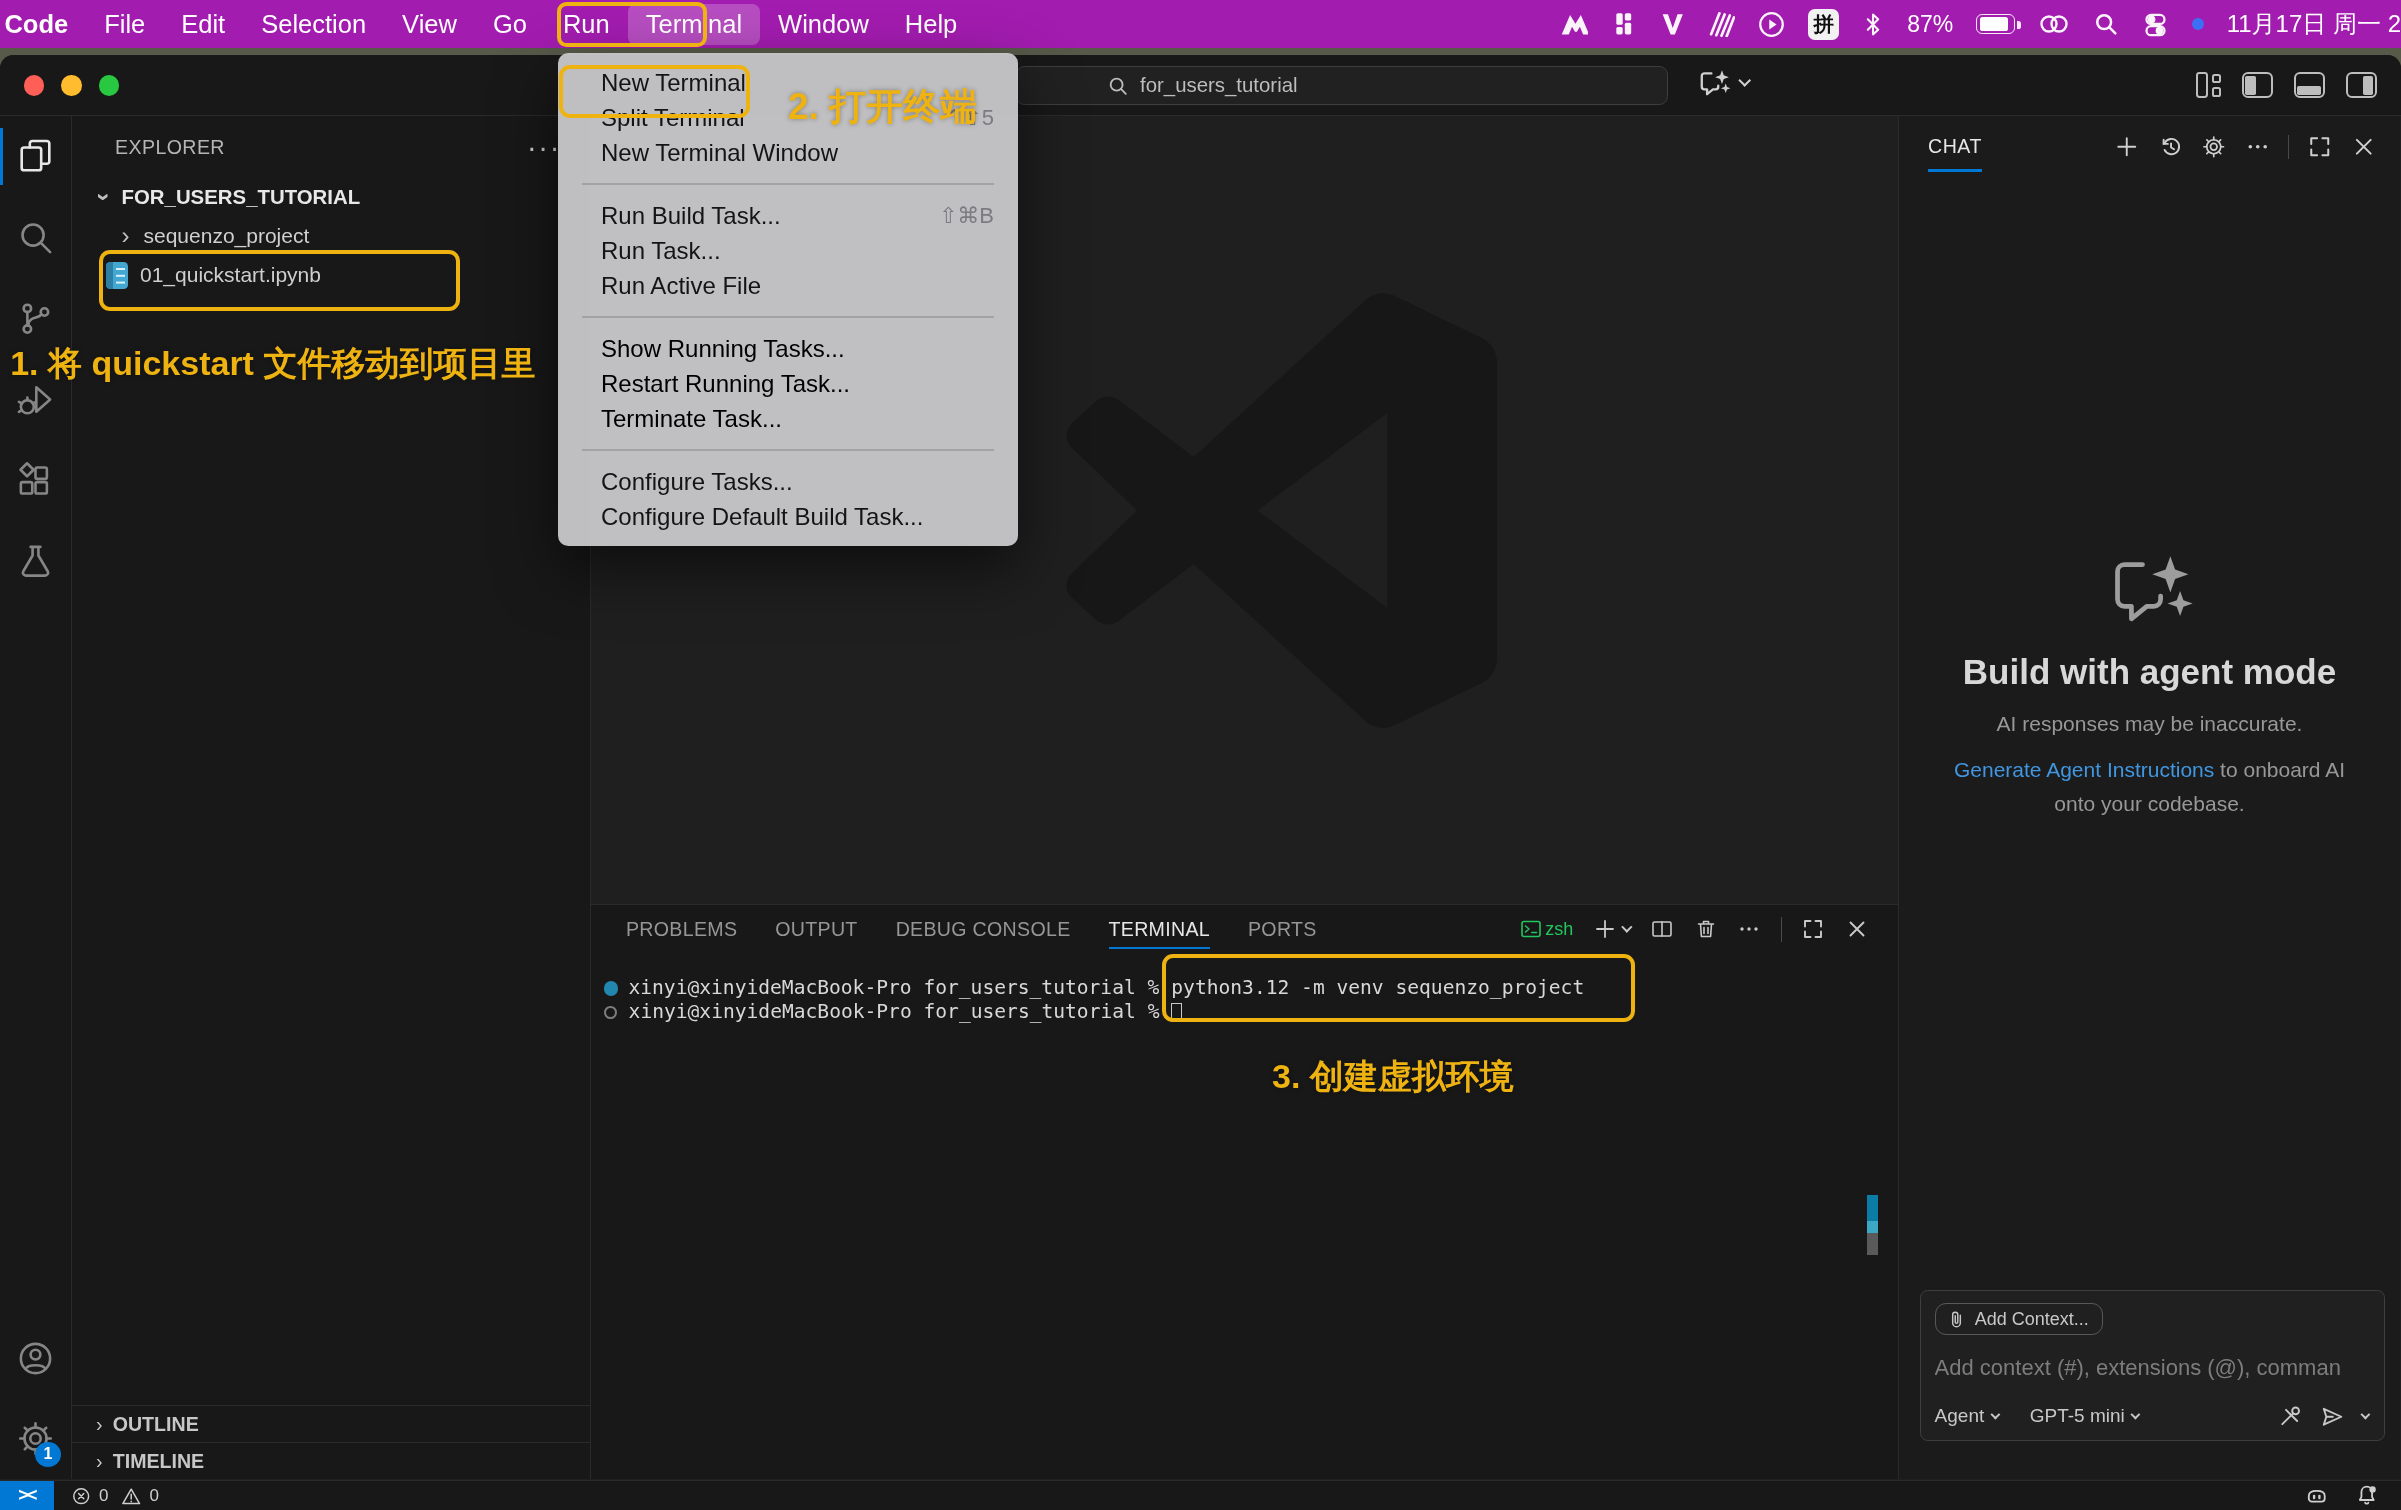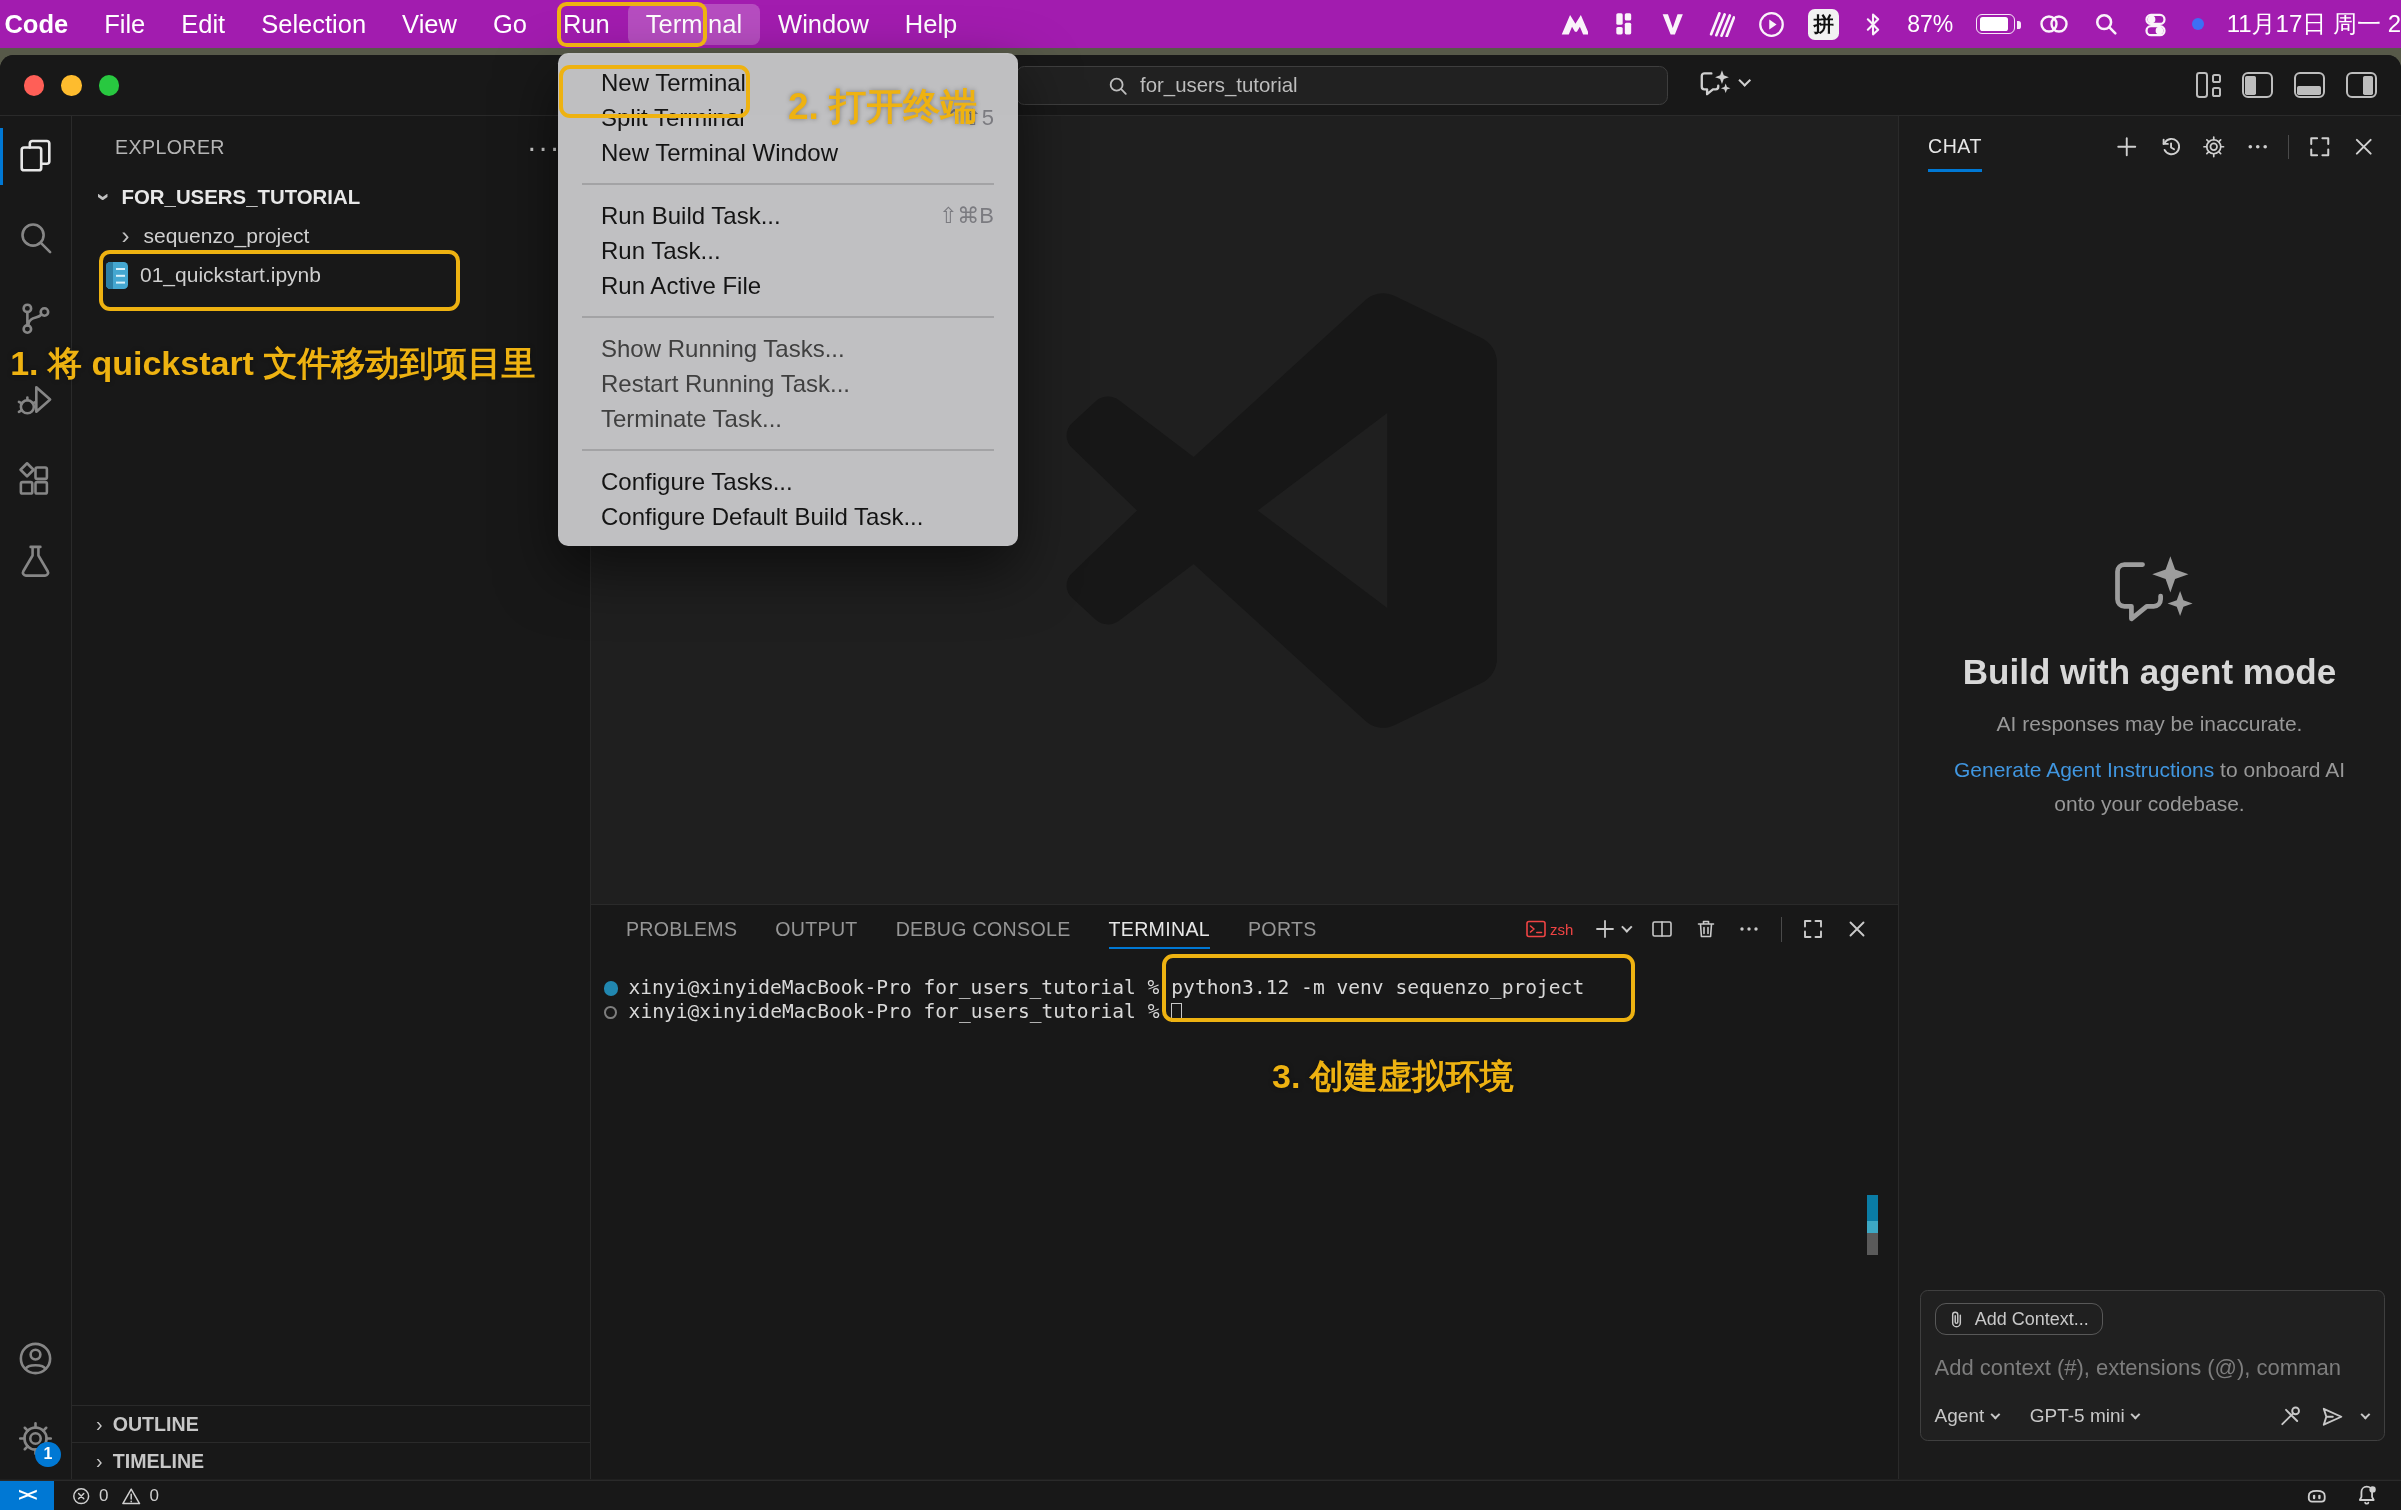--- a/index.html
+++ b/index.html
@@ -89,21 +89,21 @@
   .editor { height:789px; position:relative; background:#1f1f1f; }
   .watermark { position:absolute; left:467px; top:175px; width:439px; height:439px; }
 
   .panel { height:575px; background:#181818; border-top:0.9px solid #2a2a2a; position:relative; }
   .panel-header { height:48px; display:flex; align-items:center; padding-left:35px; }
   .ptab { font-size:19.6px; color:#969696; margin-right:38px; letter-spacing:0.3px; position:relative; height:48px; display:flex; align-items:center; }
   .ptab.active { color:#e7e7e7; }
   .ptab.active::after { content:""; position:absolute; left:0; right:0; bottom:4.3px; height:2.6px; background:#0078d4; }
   .panel-actions { margin-left:auto; display:flex; align-items:center; gap:19.6px; padding-right:29px; color:#c9c9c9; }
   .pa-div { width:0.9px; height:25.5px; background:#4a4a4a; }
-  .zsh-group { display:flex; align-items:center; gap:2px; font-size:15px; color:#ef4444; }
+  .zsh-group { display:flex; align-items:center; gap:2px; font-size:18px; color:#22c55e; }
   .plus-chev { display:flex; align-items:center; gap:6px; }
 
   .term { padding:23px 0 0 12.8px; font-family:"DejaVu Sans Mono", monospace; font-size:19.6px; line-height:24px; color:#d8d8d8; }
   .tline { display:flex; align-items:center; height:24px; }
   .tdot { width:14.5px; height:14.5px; border-radius:50%; margin-right:10.2px; flex:none; background:#2187b0; }
   .tdot.hollow { width:12.8px; height:12.8px; border:2.1px solid #7d7d7d; background:transparent; margin-right:12px; }
   .tcmd { margin-left:12px; }
   .tcursor { display:inline-block; width:10.2px; height:19.6px; border:1.7px solid #c8c8c8; margin-left:12px; }
   .ruler { position:absolute; left:1276px; top:290px; width:11px; }
   .ruler .r1 { height:25.5px; background:#0a7ca5; }
@@ -139,21 +139,21 @@
     font-weight:700; font-size:18px; letter-spacing:-1.7px; }
   .sb-problems { display:flex; align-items:center; gap:7.7px; margin-left:17px; }
   .sb-problems .n { margin-right:5.1px; }
   .sb-right { margin-left:auto; display:flex; align-items:center; gap:24px; padding-right:22px; }
 
   
   .ctxmenu { position:absolute; left:558px; top:53px; width:460px; z-index:40; background:rgba(197,197,199,.97);
     border-radius:10.2px; padding:12px 0; box-shadow:0 24px 60px rgba(0,0,0,.55); }
   .mi { height:35px; display:flex; align-items:center; padding:0 24px 0 43px; font-size:24px; color:#141414; white-space:nowrap; }
   .mi .sc { margin-left:auto; color:#7b7b80; font-size:22px; }
-  .mi.disabled { color:#404040; }
+  .mi.disabled { color:#000000; }
   .msep { height:28px; display:flex; align-items:center; padding:0 24px; }
   .msep::after { content:""; height:1.7px; background:rgba(0,0,0,.15); width:100%; }
 
   
   .overlay { position:absolute; inset:0; z-index:70; pointer-events:none; }
   .obox { position:absolute; border:4.3px solid #eeb211; border-radius:11px; }
   .anno { position:absolute; color:#eeb211; font-weight:700; white-space:nowrap;
     text-shadow:0 0 5.1px rgba(0,0,0,.35); }
 </style>
 </head>

